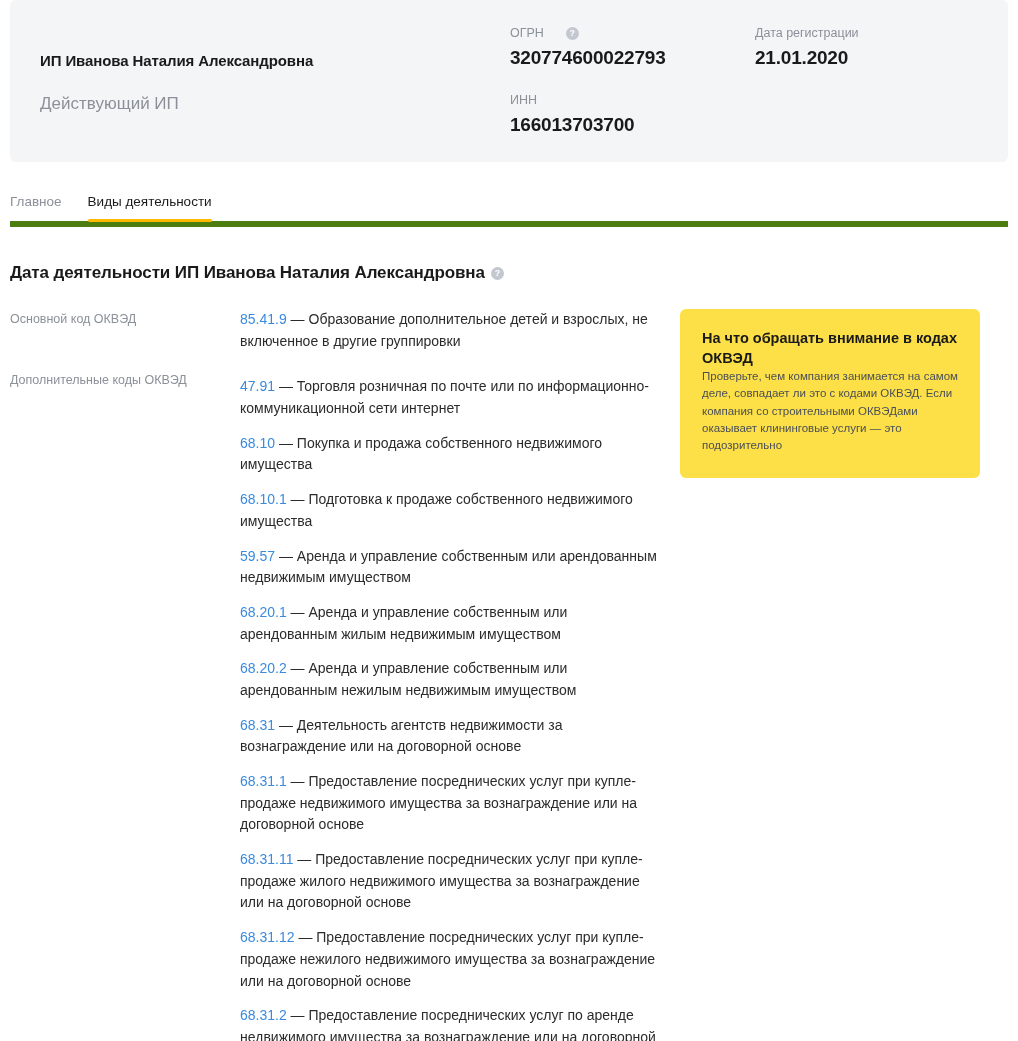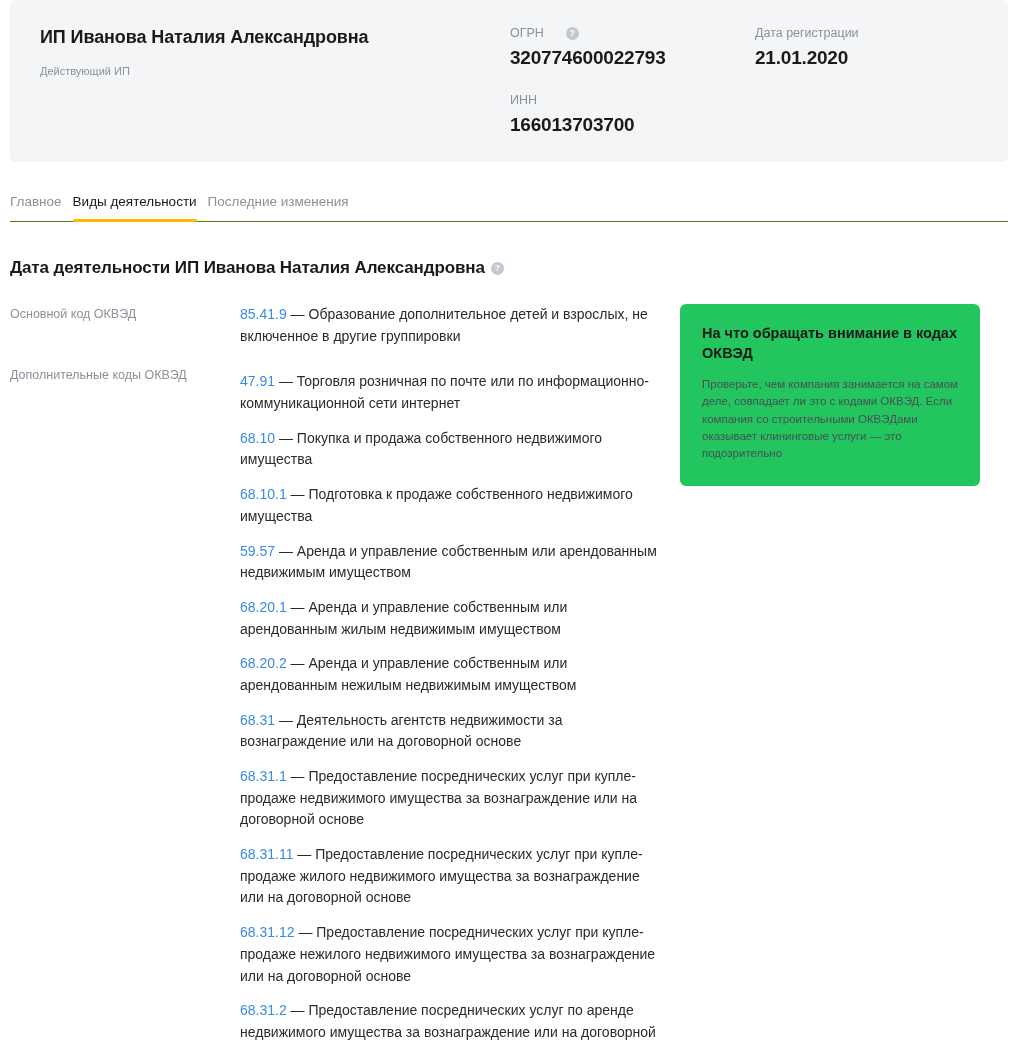--- a/index.html
+++ b/index.html
@@ -26,29 +26,30 @@
     display: flex;
     align-items: flex-start;
     min-height: 148px;
   }
   .hc-left {
     width: 470px;
     flex: 0 0 470px;
     padding-top: 4px;
   }
   .company-name {
-    font-size: 18px;
+    font-size: 15px;
     font-weight: bold;
     color: #1a1a1a;
     line-height: 1.25;
     letter-spacing: -0.1px;
+    margin-top: 26px;
   }
   .company-status {
-    margin-top: 16px;
-    font-size: 11px;
+    margin-top: 23px;
+    font-size: 17px;
     color: #8b9099;
   }
   .hc-mid {
     width: 245px;
     flex: 0 0 245px;
     padding-top: 4px;
   }
   .hc-right {
     flex: 1 1 auto;
     padding-top: 4px;
@@ -87,22 +88,22 @@
   .help-dot.inline-title {
     background: #c3c8d0;
     margin-left: 6px;
     vertical-align: middle;
   }
 
   
   .tabs {
     margin: 28px 10px 0 10px;
     display: flex;
-    gap: 11px;
-    border-bottom: 1px solid #4d7c0f;
+    gap: 26px;
+    border-bottom: 6px solid #4d7c0f;
     position: relative;
   }
   .tab {
     font-size: 13.5px;
     color: #8b9099;
     padding: 4px 0 12px 0;
     cursor: pointer;
     position: relative;
     white-space: nowrap;
   }
@@ -164,32 +165,31 @@
     color: #3a8ade;
     cursor: pointer;
   }
   .main-code { margin-bottom: 24px; }
 
   .col-aside {
     width: 300px;
     flex: 0 0 300px;
   }
   .aside-card {
-    background: #22c55e;
+    background: #fde047;
     border-radius: 6px;
     padding: 20px 22px 24px 22px;
   }
   .aside-title {
     font-size: 14.5px;
     font-weight: bold;
     color: #1a1a1a;
     line-height: 1.35;
   }
   .aside-text {
-    margin-top: 13px;
     font-size: 11.5px;
     line-height: 1.5;
     color: #4a4f57;
   }
 </style>
 </head>
 <body>
 
 <div class="header-card">
   <div class="hc-left">
@@ -217,21 +217,20 @@
     <div class="field-label">
       <span>Дата регистрации</span>
     </div>
     <div class="field-value">21.01.2020</div>
   </div>
 </div>
 
 <div class="tabs">
   <div class="tab">Главное</div>
   <div class="tab active">Виды деятельности</div>
-  <div class="tab">Последние изменения</div>
 </div>
 
 <div class="section-title">
   <span>Дата деятельности ИП Иванова Наталия Александровна</span><span class="help-dot inline-title">?</span>
 </div>
 
 <div class="content">
 
   <div class="col-labels">
     <div class="row-label">Основной код ОКВЭД</div>

